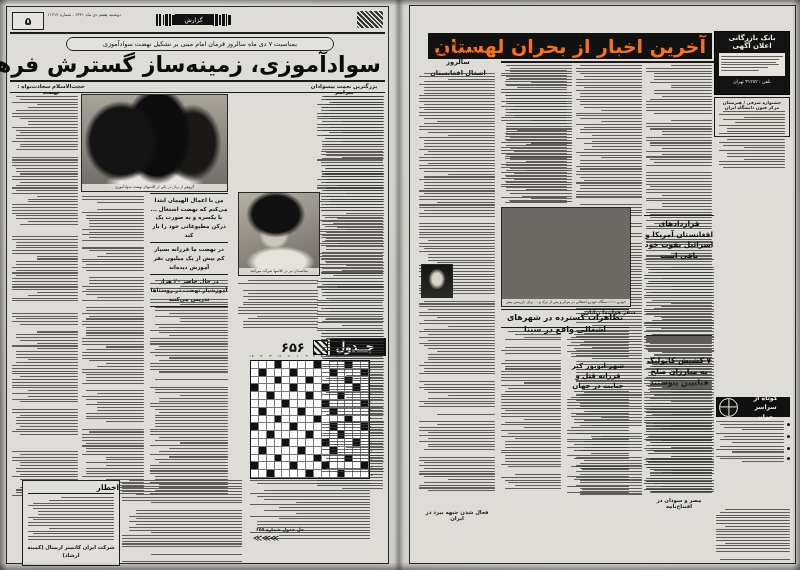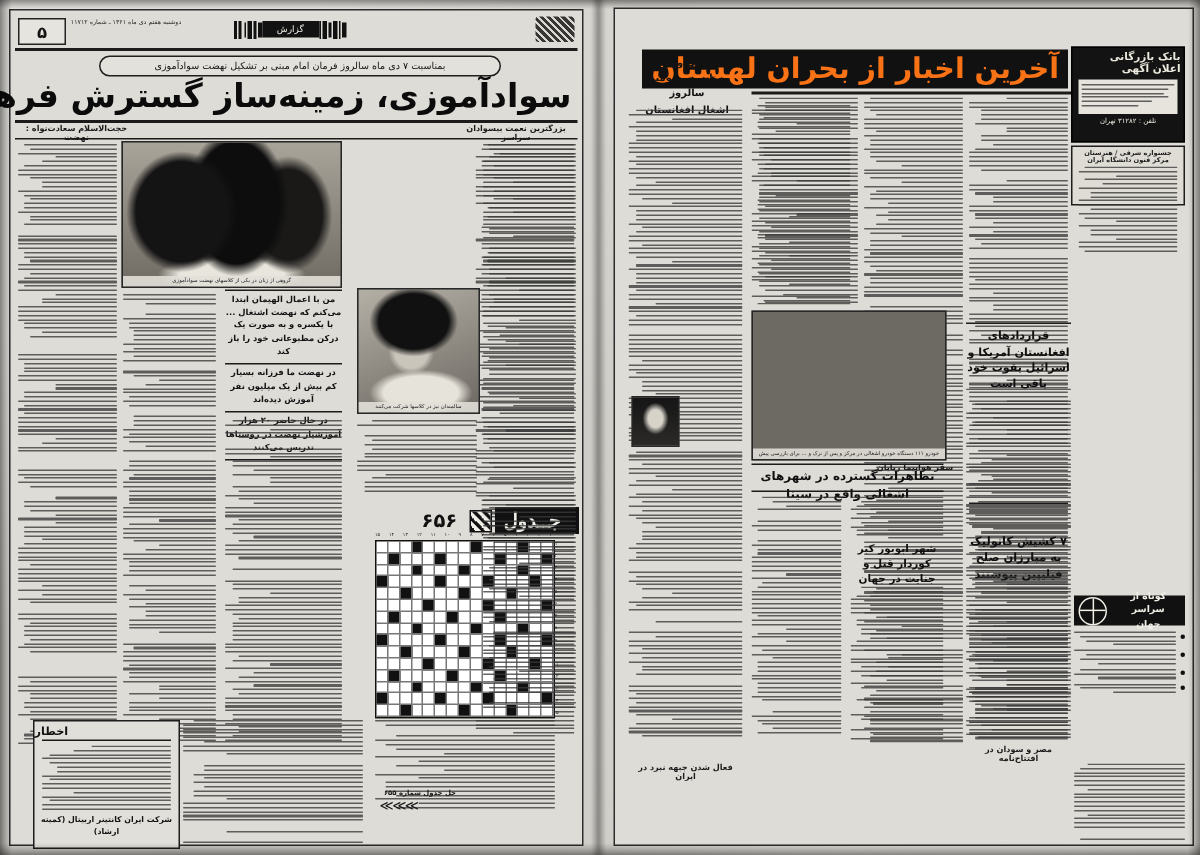--- a/index.html
+++ b/index.html
@@ -129,28 +129,28 @@
   #xw-grid{position:absolute;border:1px solid #111;background:#fff;
            display:grid;}
   #xw-grid div{border-right:.4px solid #777;border-bottom:.4px solid #777;}
   #xw-grid div.b{background:#111;}
   .xw-ax{position:absolute;font-size:3.2px;color:#222;display:flex;}
   .xw-ax.top{justify-content:space-between;}
   .xw-ax.side{flex-direction:column;justify-content:space-between;align-items:center;}
 
   
   .box{position:absolute;border:1px solid #1d1d1d;background:#e1dfd9;}
-  .box-title{font-size:7.5px;font-weight:bold;color:#111;text-align:left;
+  .box-title{font-size:7.5px;font-weight:bold;color:#111;text-align:right;
              direction:rtl;padding:2px 0 1px;}
   .box-sign{font-size:5.2px;font-weight:bold;color:#111;text-align:center;
             direction:rtl;line-height:1.5;padding:1px 0 2px;}
 
   
   .ad-dark{position:absolute;background:#131313;border:1px solid #000;color:#eceade;}
-  .ad-dark .ad-t{font-size:7px;font-weight:bold;direction:rtl;
+  .ad-dark .ad-t{font-size:7px;font-weight:bold;text-align:center;direction:rtl;
                  padding:2px 2px 1px;letter-spacing:.3px;}
   .ad-dark .ad-b{margin:2px 4px 3px;background:#e6e4dc;color:#111;padding:3px 2px;}
   .ad-dark .tl{background:#3a3a3a;}
   .ad-dark .ad-f{font-size:4.6px;text-align:center;direction:rtl;padding-bottom:2px;}
 
   .ad-light{position:absolute;border:1px solid #1d1d1d;background:#dedcd5;}
 
   
   .bullets{position:absolute;direction:rtl;}
   .bul{position:relative;padding-right:6px;margin-bottom:3px;}
@@ -1982,21 +1982,21 @@
           <span class="tl s2"></span>
           <span class="tl s1"></span>
           <span class="tl s2"></span>
           <span class="tl s1"></span>
           <span class="tl s3"></span>
           <span class="tl s1"></span>
           <span class="tl s2"></span>
           <span class="tl s2"></span>
         </div>
 
-      <div class="midhead" style="position:absolute;left:154px;top:352px;width:62px;font-size:7px">شهر ابوبور کبر کوردار قتل و جنایت در جهان</div>
+      <div class="midhead" style="position:absolute;left:154px;top:352px;width:62px;font-size:7px">شهر ابوبور کبر فرزانه قتل و جنایت در جهان</div>
       <div class="col" id="rcol-9" style="left:154px;top:382px;width:62px;height:104px">
           <span class="tl s3"></span>
           <span class="tl s4"></span>
           <span class="tl s2"></span>
           <span class="tl s1"></span>
           <span class="tl s1"></span>
           <span class="tl s1"></span>
           <span class="tl s1"></span>
           <span class="tl s5"></span>
           <span class="tl s2"></span>

